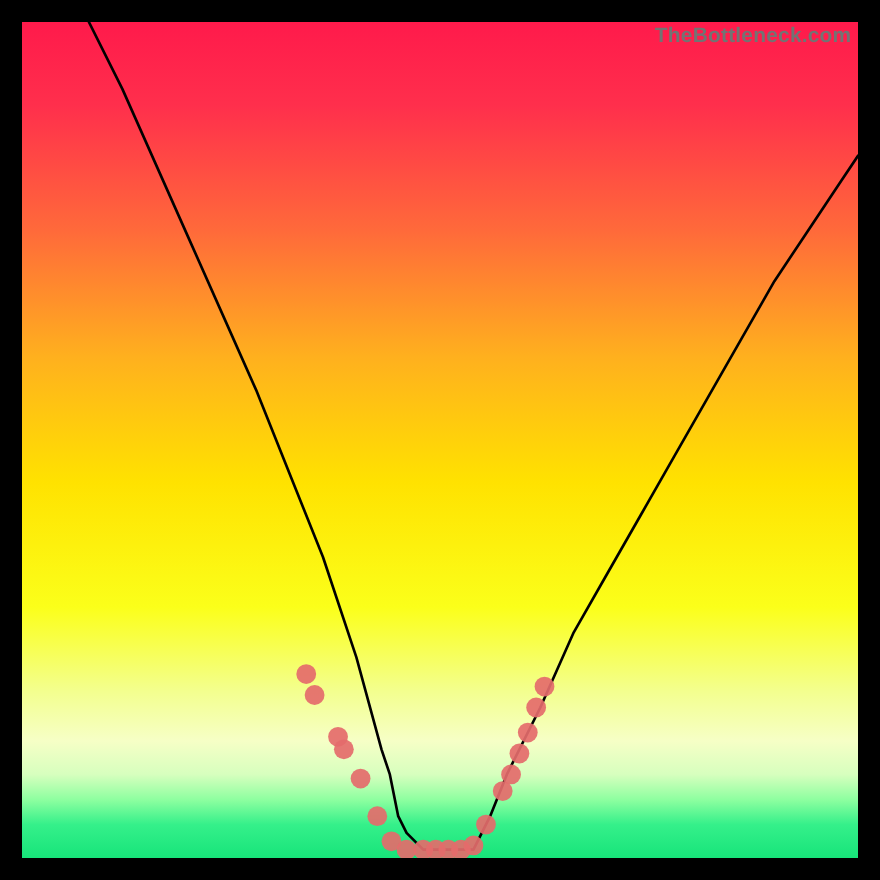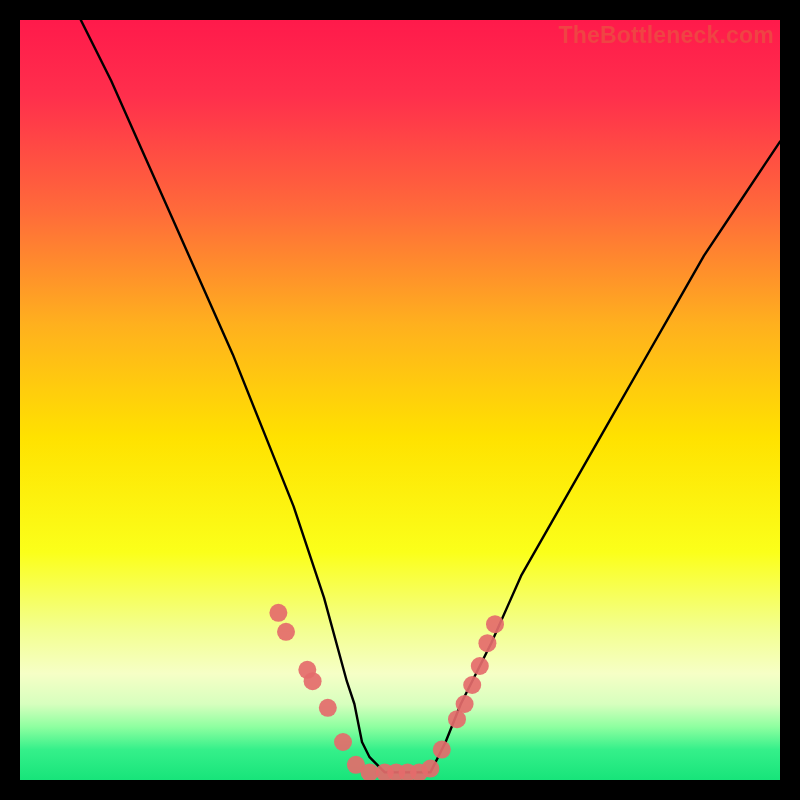--- a/index.html
+++ b/index.html
@@ -24,23 +24,23 @@
     left: 20px;
     top: 20px;
     width: 760px;
     height: 760px;
     overflow: hidden;
   }
   .watermark {
     position: absolute;
     top: 2px;
     right: 6px;
-    font-size: 23px;
+    font-size: 19px;
     font-weight: 600;
-    color: #ef4444;
+    color: #737373;
     letter-spacing: 0.2px;
     user-select: none;
   }
   svg { display: block; }
 </style>
 </head>
 <body>
 
 <div class="frame">
   <div class="plot">

